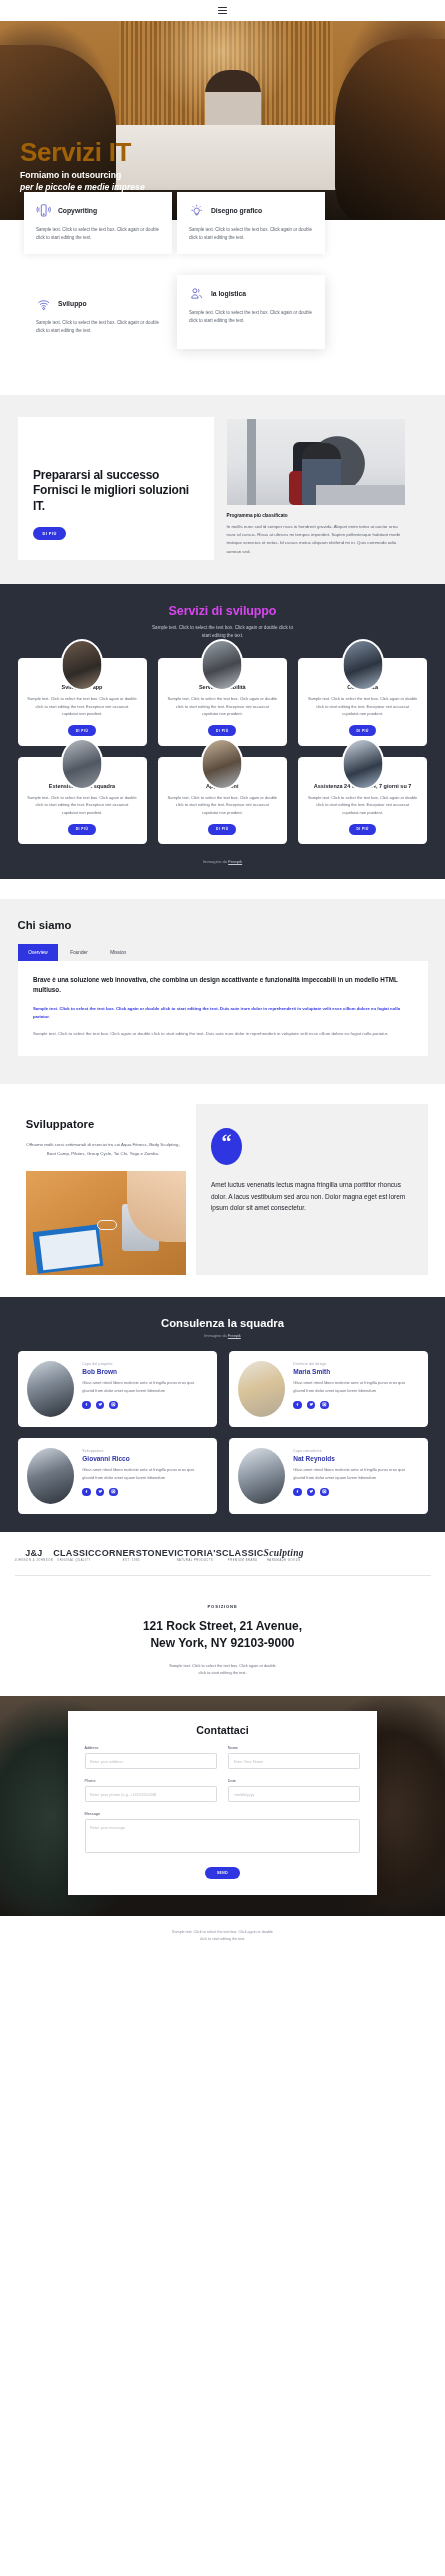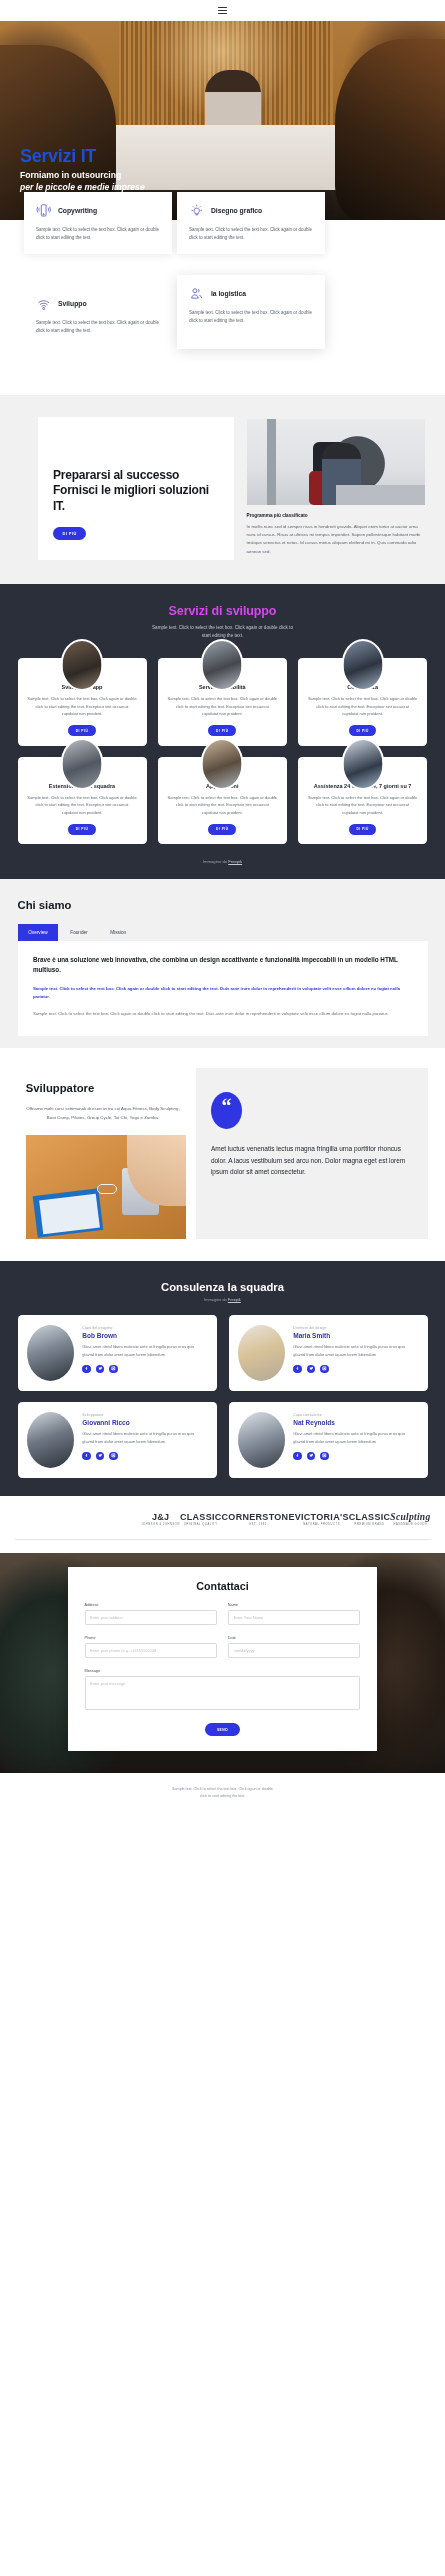--- a/index.html
+++ b/index.html
@@ -49,21 +49,21 @@
     background:linear-gradient(150deg,#6b4423 0%,#3b2716 55%,#120e0a 100%);
     border-radius:0 60% 20% 0/0 45% 25% 0;
   }
   .hero-rightfig {
     position:absolute; right:-15px; top:18px; width:125px; height:184px;
     background:linear-gradient(210deg,#7a4a22 0%,#3a2413 55%,#110d09 100%);
     border-radius:55% 0 0 25%/45% 0 0 20%;
   }
   .hero-content { position:absolute; left:20px; bottom:27px; z-index:5; }
   .hero-title {
-    font-size:18px; font-weight:700; color:#1d4ed8; letter-spacing:-0.3px; line-height:1;
+    font-size:26px; font-weight:700; color:#a16207; letter-spacing:-0.3px; line-height:1;
   }
   .hero-sub {
     margin-top:5.3px; color:#fff; font-size:8.6px; font-weight:700;
     font-style:italic; line-height:1.35;
   }
   .hero-sub .l1 { font-style:normal; }
 
   
   .features { position:relative; background:#fff; padding:0 0 18px; }
   .features-inner { position:relative; width:445px; }
@@ -75,21 +75,21 @@
   .fcard.shadowed { box-shadow:0 2.4px 13px rgba(0,0,0,.14); }
   .fcard-head { display:flex; align-items:center; gap:6.5px; }
   .fcard-icon { width:15.4px; height:15.4px; flex:0 0 15.4px; color:#3b3fc4; }
   .fcard-icon svg { width:15.4px; height:15.4px; display:block; }
   .fcard-title { font-size:6.8px; font-weight:700; color:#20242c; }
   .fcard-text { margin-top:7.7px; font-size:4.5px; line-height:1.75; color:#5d6470; }
 
   
   .prep { background:#f1f1f1; padding:21.4px 0 24px; }
   .prep-grid { width:410px; margin:0 auto; display:flex; gap:13px; align-items:flex-start; }
-  .prep-left { width:196px; background:#fff; padding:51px 15.4px 20px;margin-left:20px; }
+  .prep-left { width:196px; background:#fff; padding:51px 15.4px 20px; }
   .prep-h {
     font-size:12px; font-weight:700; line-height:1.28; color:#15181e; letter-spacing:-0.2px;
   }
   .btn-blue {
     display:inline-block; margin-top:13px; background:#2f35e0; color:#fff;
     font-size:3.9px; font-weight:700; letter-spacing:0.5px;
     padding:4.2px 9.5px; border-radius:12px; border:none; cursor:pointer;
   }
   .prep-right { width:178px; padding-top:2.4px; }
   .prep-img {
@@ -131,21 +131,21 @@
   .svc-text { margin-top:5.3px; font-size:4px; line-height:1.85; color:#646b77; }
   .svc-btn {
     display:inline-block; margin-top:7.7px; background:#2f35e0; color:#fff;
     font-size:3.2px; font-weight:700; letter-spacing:0.5px;
     padding:3.6px 7.7px; border-radius:12px; border:none; cursor:pointer;
   }
   .credit { text-align:center; margin-top:14.2px; color:#9aa0ad; font-size:4.2px; }
   .credit a { color:#c3c8d2; text-decoration:underline; }
 
   
-  .chi { background:#f1f1f1; padding:20px 0 12px; }
+  .chi { background:#f1f1f1; padding:20px 0 28px;margin-top:20px; }
   .chi-h { width:410px; margin:0 auto; font-size:11.3px; font-weight:700; color:#15181e; }
   .tabs { width:410px; margin:13px auto 0; display:flex; gap:1.2px; }
   .tab {
     font-size:4.7px; color:#3b4150; padding:6px 10.7px; cursor:pointer; background:transparent;
     border:none; font-family:inherit;
   }
   .tab.active { background:#2f35e0; color:#fff; font-weight:400; }
   .tab-panel { width:410px; margin:0 auto; background:#fff; padding:14.2px 15.4px 18px; }
   .tab-lead { font-size:6.3px; font-weight:700; line-height:1.6; color:#14171d; }
   .tab-blue { margin-top:10px; font-size:4.3px; line-height:1.9; color:#2f35e0; font-weight:700; }
@@ -191,21 +191,21 @@
   .team-role { font-size:3.4px; color:#9aa2b0; letter-spacing:0.2px; }
   .team-name { margin-top:1.8px; font-size:6.5px; font-weight:700; color:#2f35a8; }
   .team-text { margin-top:4.7px; font-size:4px; line-height:1.85; color:#6a707c; }
   .socials { margin-top:6.5px; display:flex; gap:5.3px; }
   .soc { width:8.3px; height:8.3px; border-radius:50%; background:#2f35e0; color:#fff;
          display:flex; align-items:center; justify-content:center; font-size:4.7px; cursor:pointer; }
   .soc svg { width:4.7px; height:4.7px; fill:#fff; }
 
   
   .logos { background:#fff; padding:15.4px 0 13px; }
-  .logos-row { width:416px; margin:0 auto; display:flex; align-items:center; justify-content:flex-end; }
+  .logos-row { width:416px; margin:0 auto; display:flex; align-items:center; justify-content:flex-start; }
   .logo { text-align:center; color:#2b2f3a; }
   .logo .mark { font-size:9px; font-weight:700; letter-spacing:0.3px; }
   .logo .cap { margin-top:1.8px; font-size:2.6px; letter-spacing:0.6px; color:#6a707c; }
   .logo.script .mark { font-family:"Liberation Serif", serif; font-style:italic; font-size:9.5px; }
   .logos-div { width:416px; height:0.6px; background:#e4e4e4; margin:13px auto 0; }
 
   
   .pos { background:#fff; padding:15.4px 0 20px; text-align:center; }
   .pos-label { font-size:4.2px; font-weight:700; letter-spacing:0.8px; color:#2b2f3a; text-transform:uppercase; }
   .pos-addr { margin-top:8.3px; font-size:12px; font-weight:700; color:#15181e; line-height:1.45; }
@@ -585,20 +585,28 @@
         <div class="cap">PREMIUM BRAND</div>
       </div>
       <div class="logo script">
         <div class="mark">Sculpting</div>
         <div class="cap">HANDMADE GOODS</div>
       </div>
     </div>
     <div class="logos-div"></div>
   </div>
 
+  <div class="pos">
+    <div class="pos-label">Posizione</div>
+    <div class="pos-addr">
+      <div>121 Rock Street, 21 Avenue,</div>
+      <div>New York, NY 92103-9000</div>
+    </div>
+    <div class="pos-text">Sample text. Click to select the text box. Click again or double click to start editing the text.</div>
+  </div>
 
   <div class="contact">
     <div class="contact-bg"></div>
     <div class="contact-card">
       <div class="contact-h">Contattaci</div>
 
       <div class="form-row">
         <div class="field">
           <label>Address</label>
           <input type="text" placeholder="Enter your address" style="">

